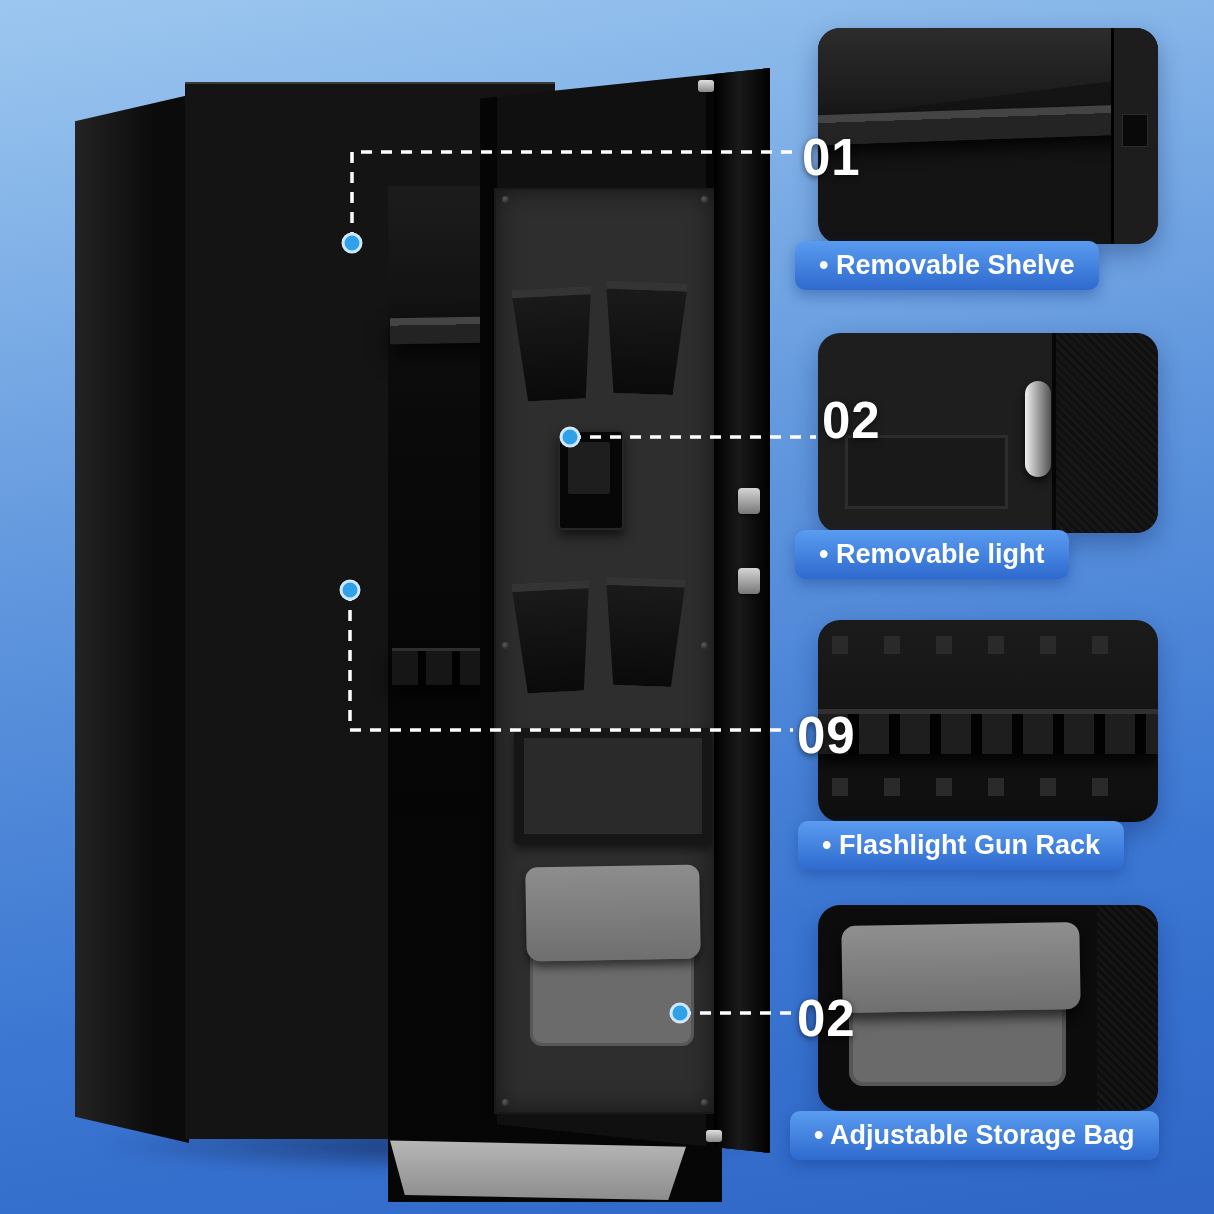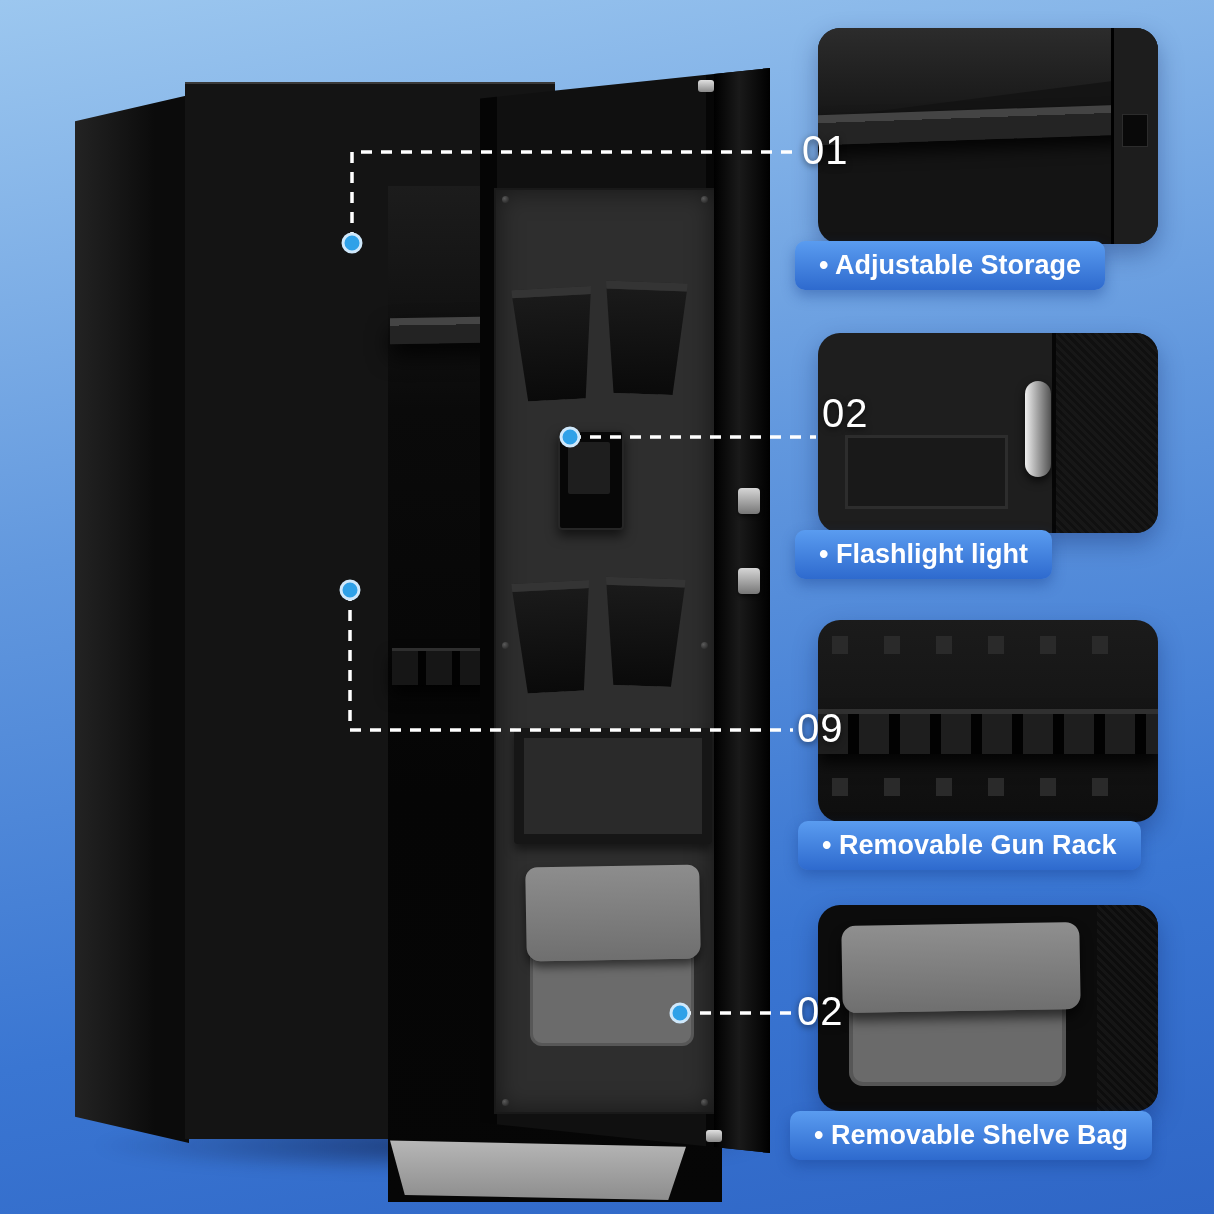--- a/index.html
+++ b/index.html
@@ -64,21 +64,21 @@
     background:linear-gradient(180deg,#d6d6d6,#767676);box-shadow:0 2px 4px rgba(0,0,0,.6);}
   .hinge.h1{left:258px;top:420px;}
   .hinge.h2{left:258px;top:500px;}
   .bolt{position:absolute;width:16px;height:12px;border-radius:3px;
     background:linear-gradient(180deg,#e0e0e0,#8a8a8a);}
   .bolt.top{left:218px;top:12px;}
   .bolt.bottom{left:226px;top:1062px;}
   
   .leaders{position:absolute;left:0;top:0;z-index:5;pointer-events:none;}
   
-  .badge{position:absolute;z-index:6;color:#fff;font-size:40px;font-weight:400;
+  .badge{position:absolute;z-index:6;color:#fff;font-size:51px;font-weight:700;
     letter-spacing:1px;text-shadow:0 2px 6px rgba(0,0,0,.55);}
   .badge.b1{left:802px;top:128px;}
   .badge.b2{left:822px;top:391px;}
   .badge.b3{left:797px;top:706px;}
   .badge.b4{left:797px;top:989px;}
   
   .card{position:absolute;width:340px;border-radius:22px;overflow:hidden;z-index:2;
     background:#141414;box-shadow:0 10px 24px rgba(10,30,90,.35);}
   .card.c1{left:818px;top:28px;height:216px;}
   .card.c2{left:818px;top:333px;height:200px;}
@@ -212,18 +212,18 @@
     <div class="clip-row top"></div>
     <div class="rack-bar"></div>
     <div class="clip-row bottom"></div>
   </div>
   <div class="card c4">
     <div class="texture"></div>
     <div class="bag-flap"></div>
     <div class="bag-body"></div>
   </div>
 
-  <div class="pill p1">• Adjustable Storage</div>
-  <div class="pill p2">• Flashlight light</div>
-  <div class="pill p3">• Removable Gun Rack</div>
-  <div class="pill p4">• Removable Shelve Bag</div>
+  <div class="pill p1">• Removable Shelve</div>
+  <div class="pill p2">• Removable light</div>
+  <div class="pill p3">• Flashlight Gun Rack</div>
+  <div class="pill p4">• Adjustable Storage Bag</div>
 
 </div>
 
 </body></html>

